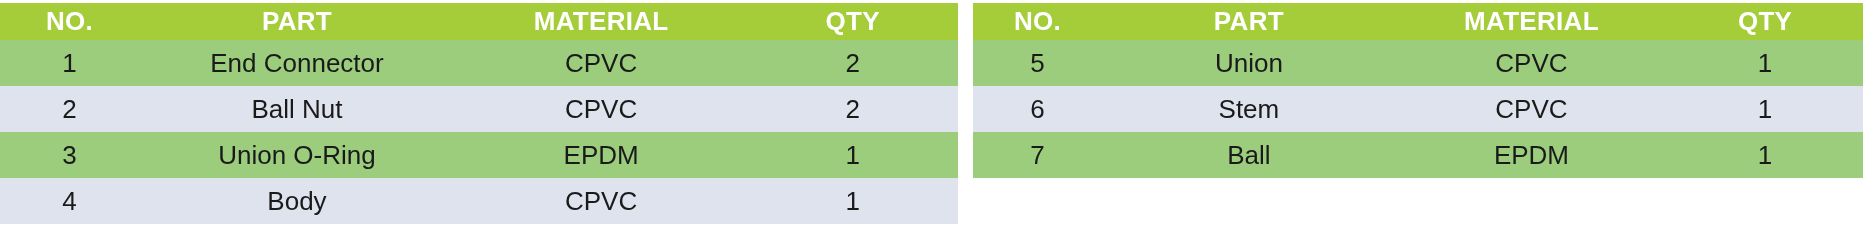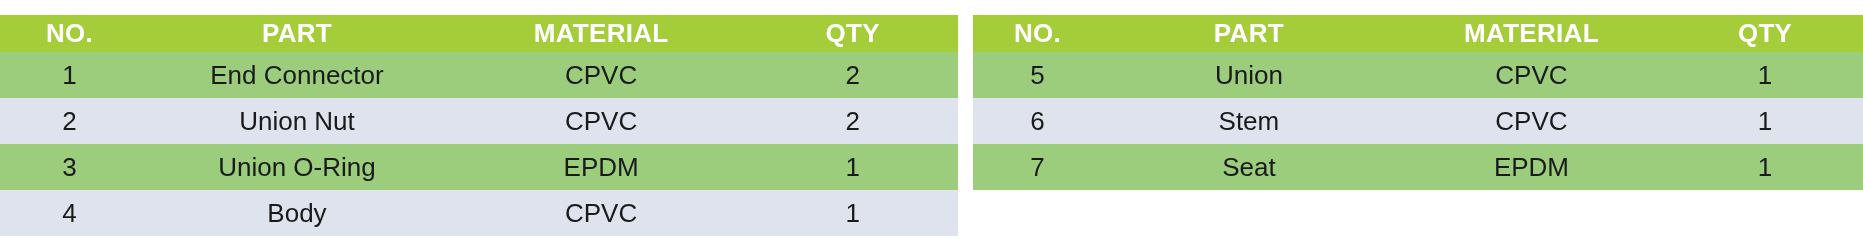--- a/index.html
+++ b/index.html
@@ -17,21 +17,21 @@
 
   #board {
     position: relative;
     width: 1863px;
     height: 239px;
     background: #ffffff;
   }
 
   .parts-table {
     position: absolute;
-    top: 15px;
+    top: 3px;
     border-collapse: collapse;
     table-layout: fixed;
     background: transparent;
     padding-left: 35px;
   }
 
   #table-left  { left: 0px;   width: 958px; }
   #table-right { left: 973px; width: 890px; }
 
   .parts-table thead th {
@@ -91,21 +91,21 @@
     </thead>
     <tbody id="body-left">
         <tr class="band-green">
           <td>1</td>
           <td>End Connector</td>
           <td>CPVC</td>
           <td>2</td>
         </tr>
         <tr class="band-grey">
           <td>2</td>
-          <td>Union Nut</td>
+          <td>Ball Nut</td>
           <td>CPVC</td>
           <td>2</td>
         </tr>
         <tr class="band-green">
           <td>3</td>
           <td>Union O-Ring</td>
           <td>EPDM</td>
           <td>1</td>
         </tr>
         <tr class="band-grey">
@@ -140,20 +140,20 @@
           <td>1</td>
         </tr>
         <tr class="band-grey">
           <td>6</td>
           <td>Stem</td>
           <td>CPVC</td>
           <td>1</td>
         </tr>
         <tr class="band-green">
           <td>7</td>
-          <td>Seat</td>
+          <td>Ball</td>
           <td>EPDM</td>
           <td>1</td>
         </tr>
       </tbody>
   </table>
 
 </div>
 
 </body></html>

